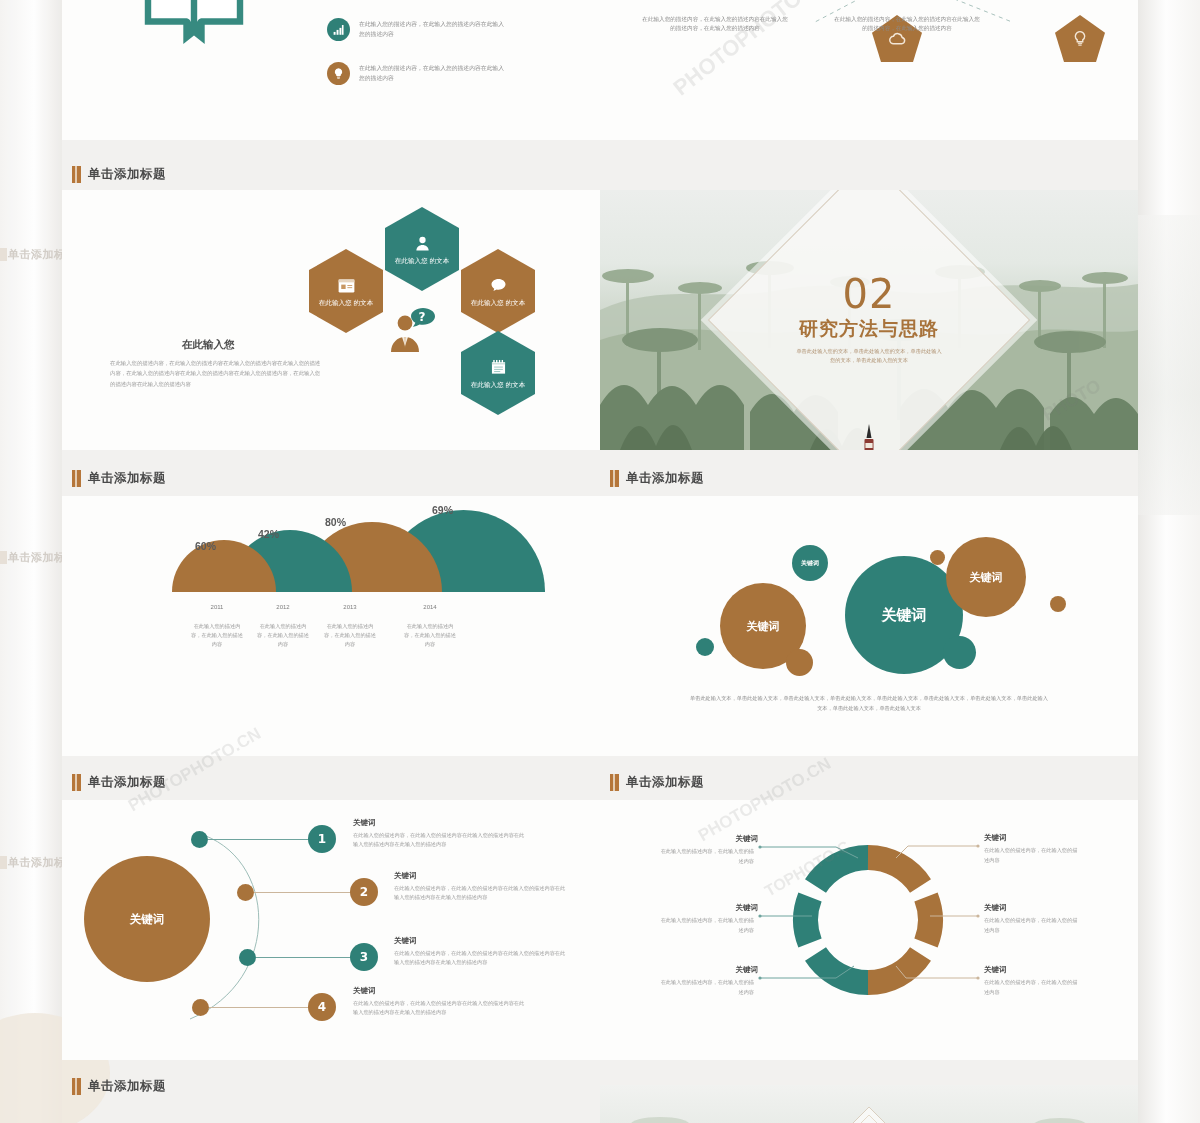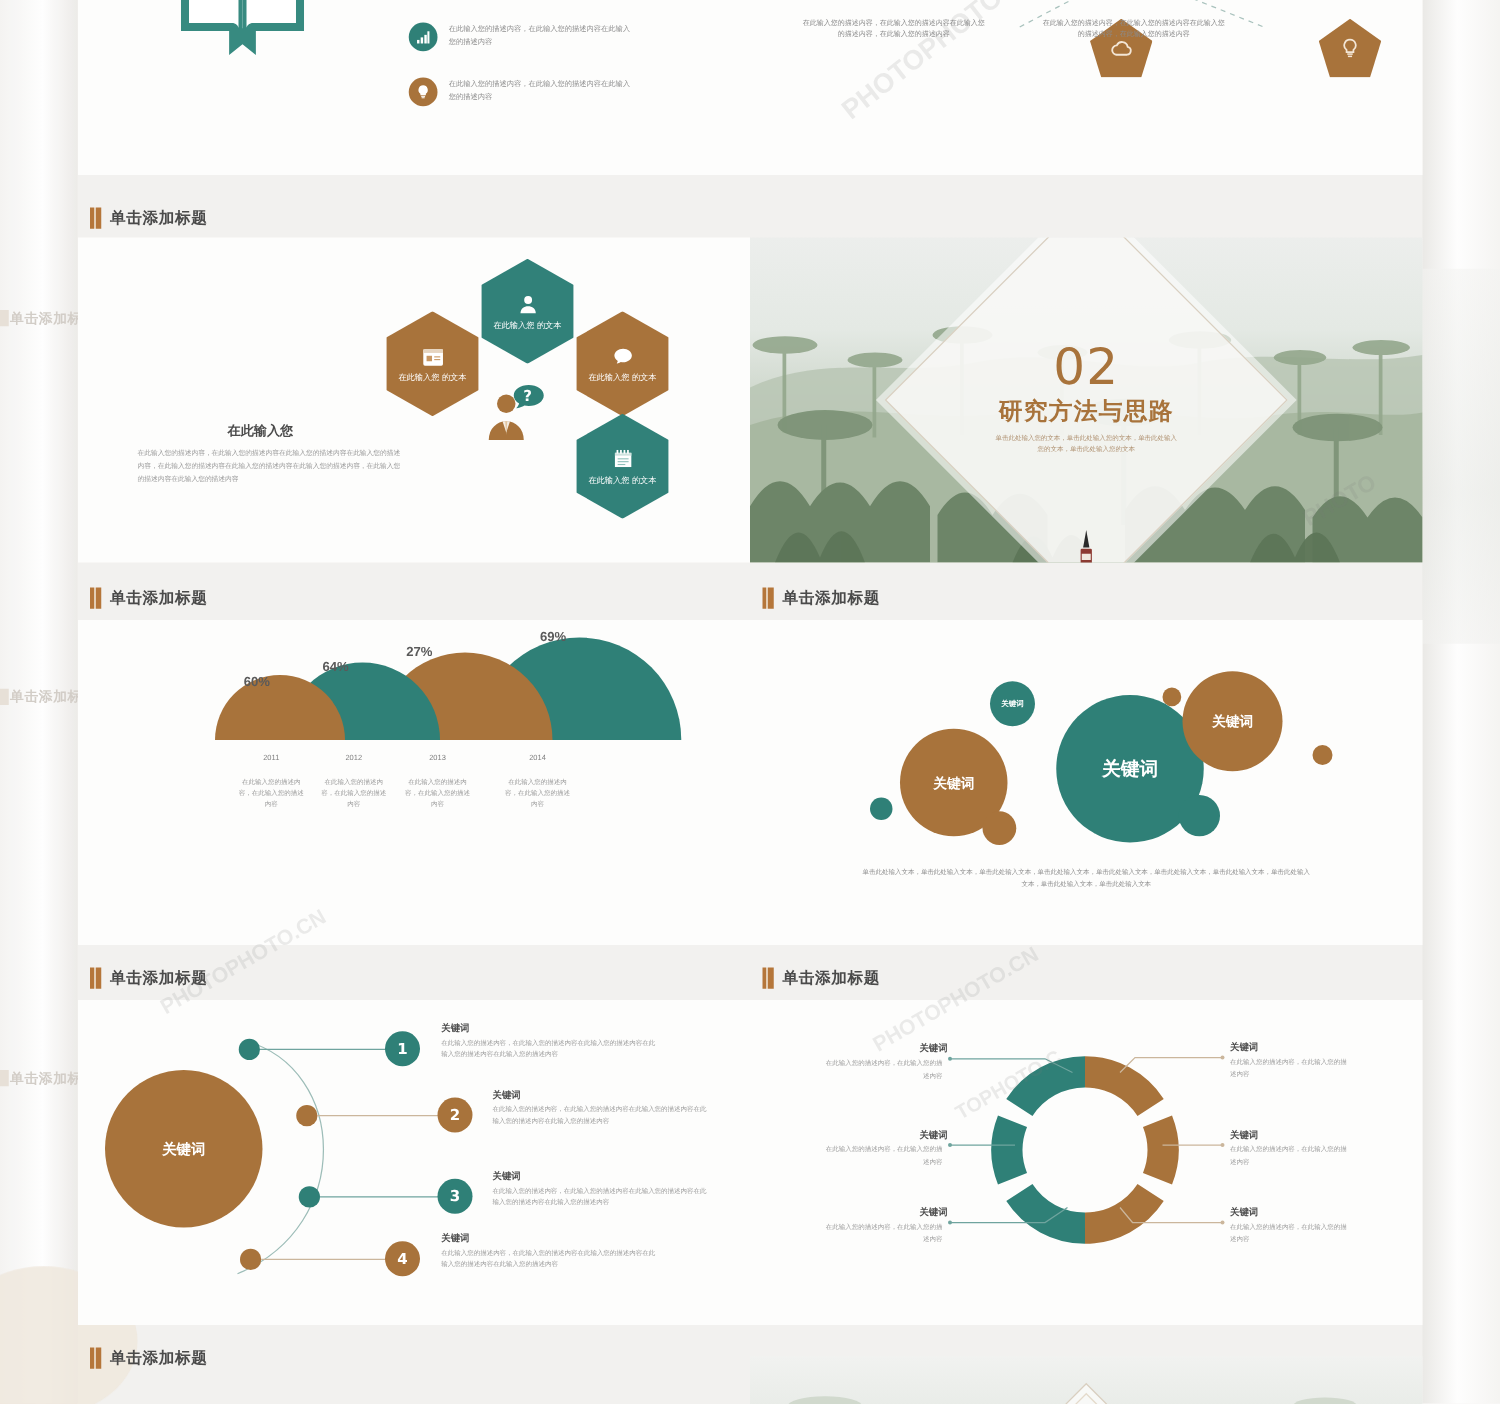--- a/index.html
+++ b/index.html
@@ -395,22 +395,22 @@
 
       <div class="semis" style="left:0;top:0;width:538px;height:140px">
 
         <div class="semi semi-t" style="left:320px;bottom:44px;width:163px;height:82px"></div>
         <div class="semi semi-b" style="left:240px;bottom:44px;width:140px;height:70px"></div>
         <div class="semi semi-t" style="left:166px;bottom:44px;width:124px;height:62px"></div>
         <div class="semi semi-b" style="left:110px;bottom:44px;width:104px;height:52px"></div>
       </div>
 
       <div class="pct" style="left:133px;top:44px">60%</div>
-      <div class="pct" style="left:196px;top:32px">64%</div>
-      <div class="pct" style="left:263px;top:20px">27%</div>
+      <div class="pct" style="left:196px;top:32px">42%</div>
+      <div class="pct" style="left:263px;top:20px">80%</div>
       <div class="pct" style="left:370px;top:8px">69%</div>
 
       <div class="yr" style="left:127px;top:108px">2011</div>
       <div class="yr" style="left:193px;top:108px">2012</div>
       <div class="yr" style="left:260px;top:108px">2013</div>
       <div class="yr" style="left:340px;top:108px">2014</div>
 
       <div class="yrtx" style="left:128px;top:126px">在此输入您的描述内容，在此输入您的描述内容</div>
       <div class="yrtx" style="left:194px;top:126px">在此输入您的描述内容，在此输入您的描述内容</div>
       <div class="yrtx" style="left:261px;top:126px">在此输入您的描述内容，在此输入您的描述内容</div>

